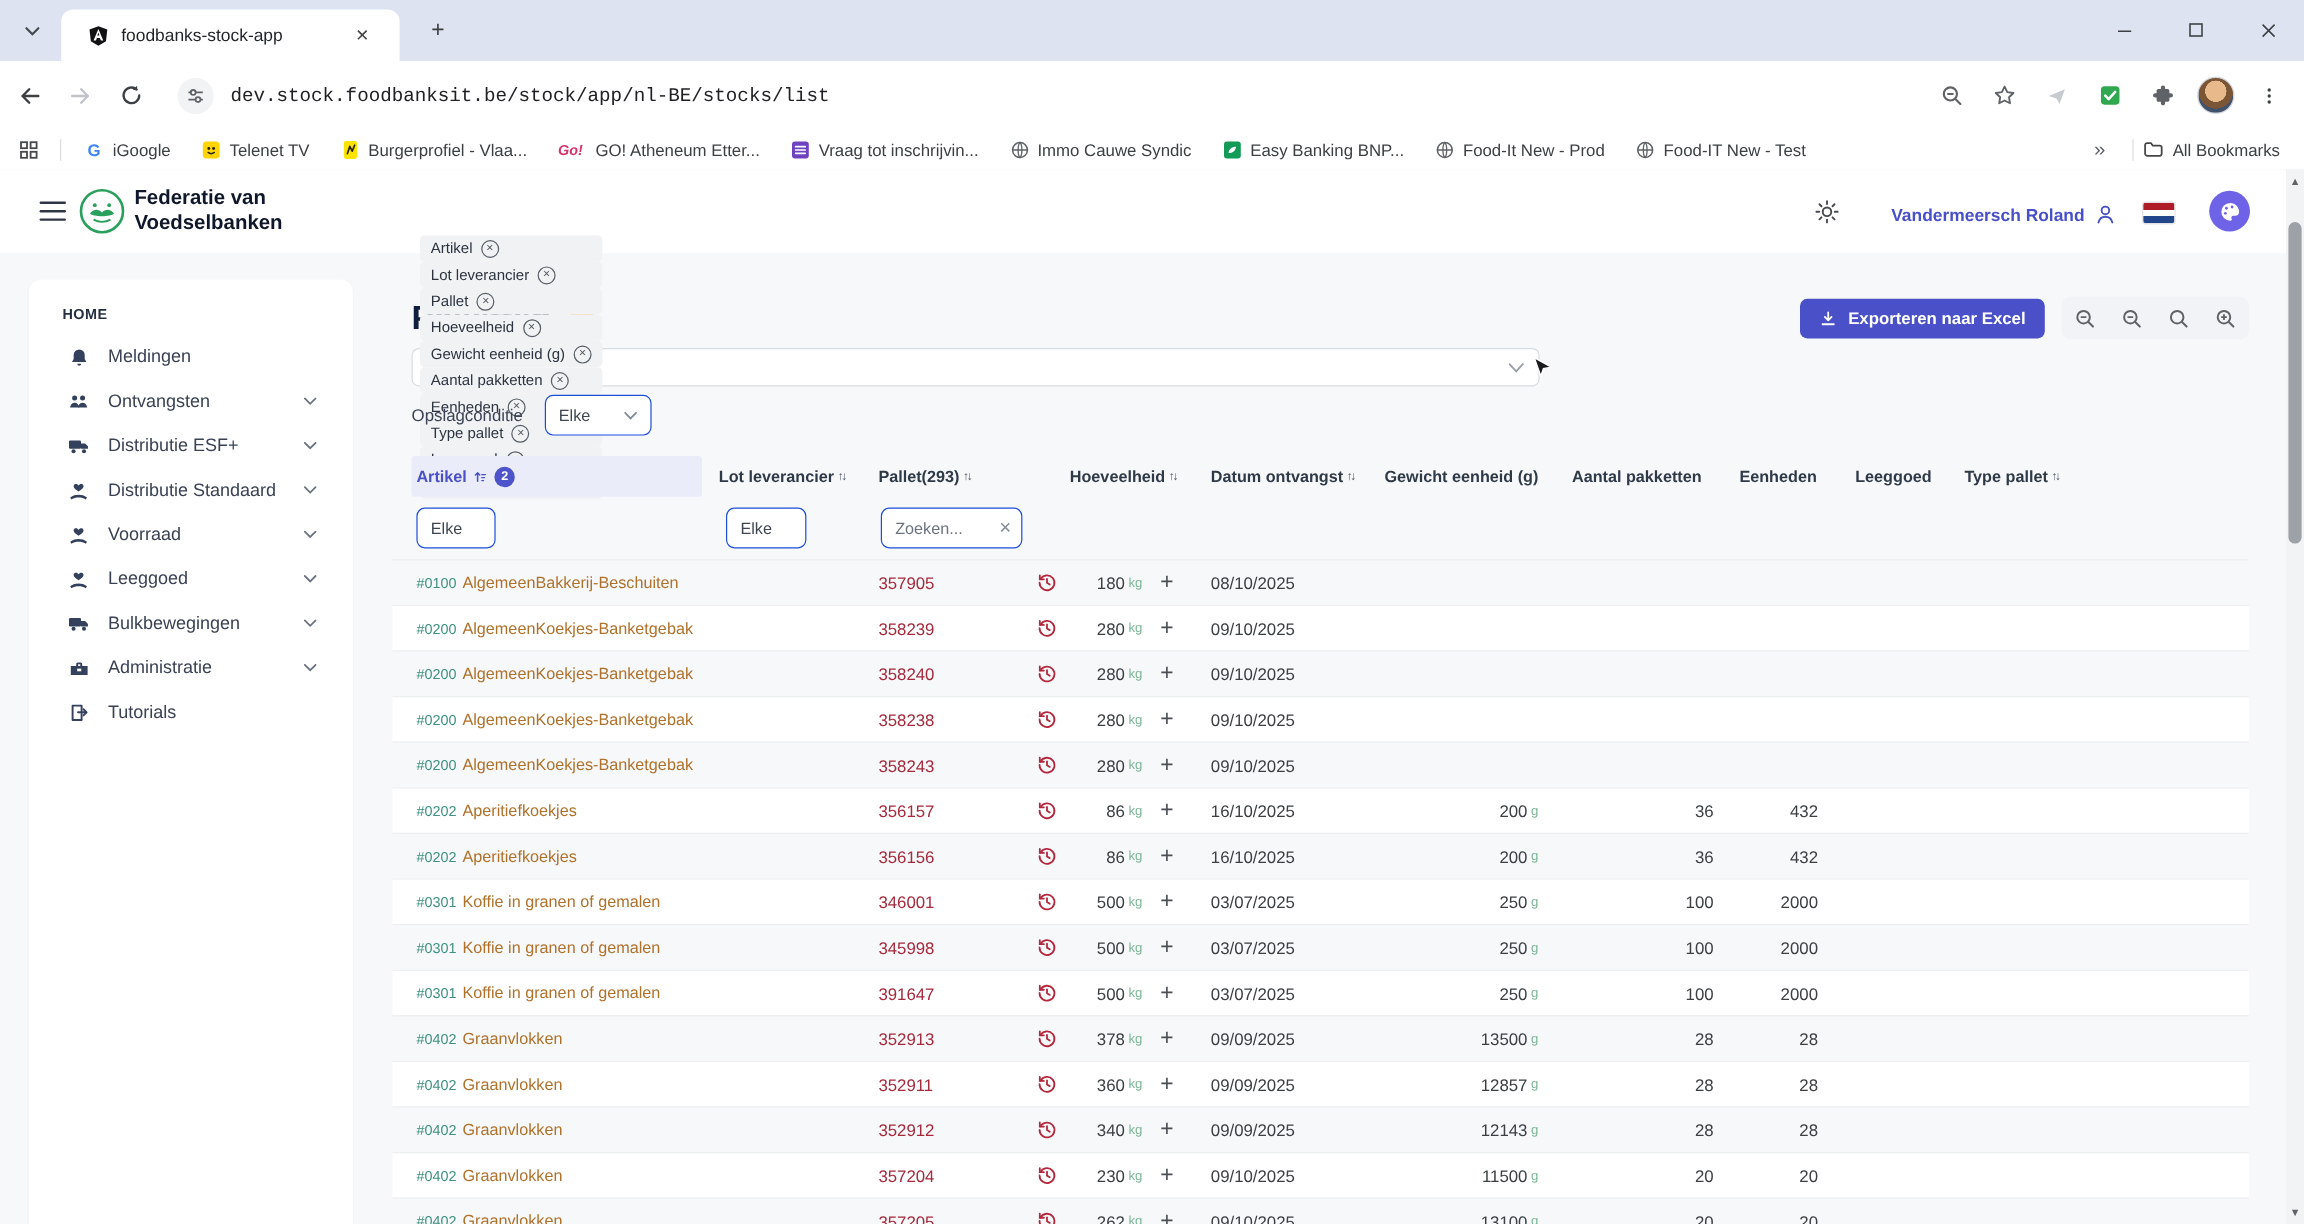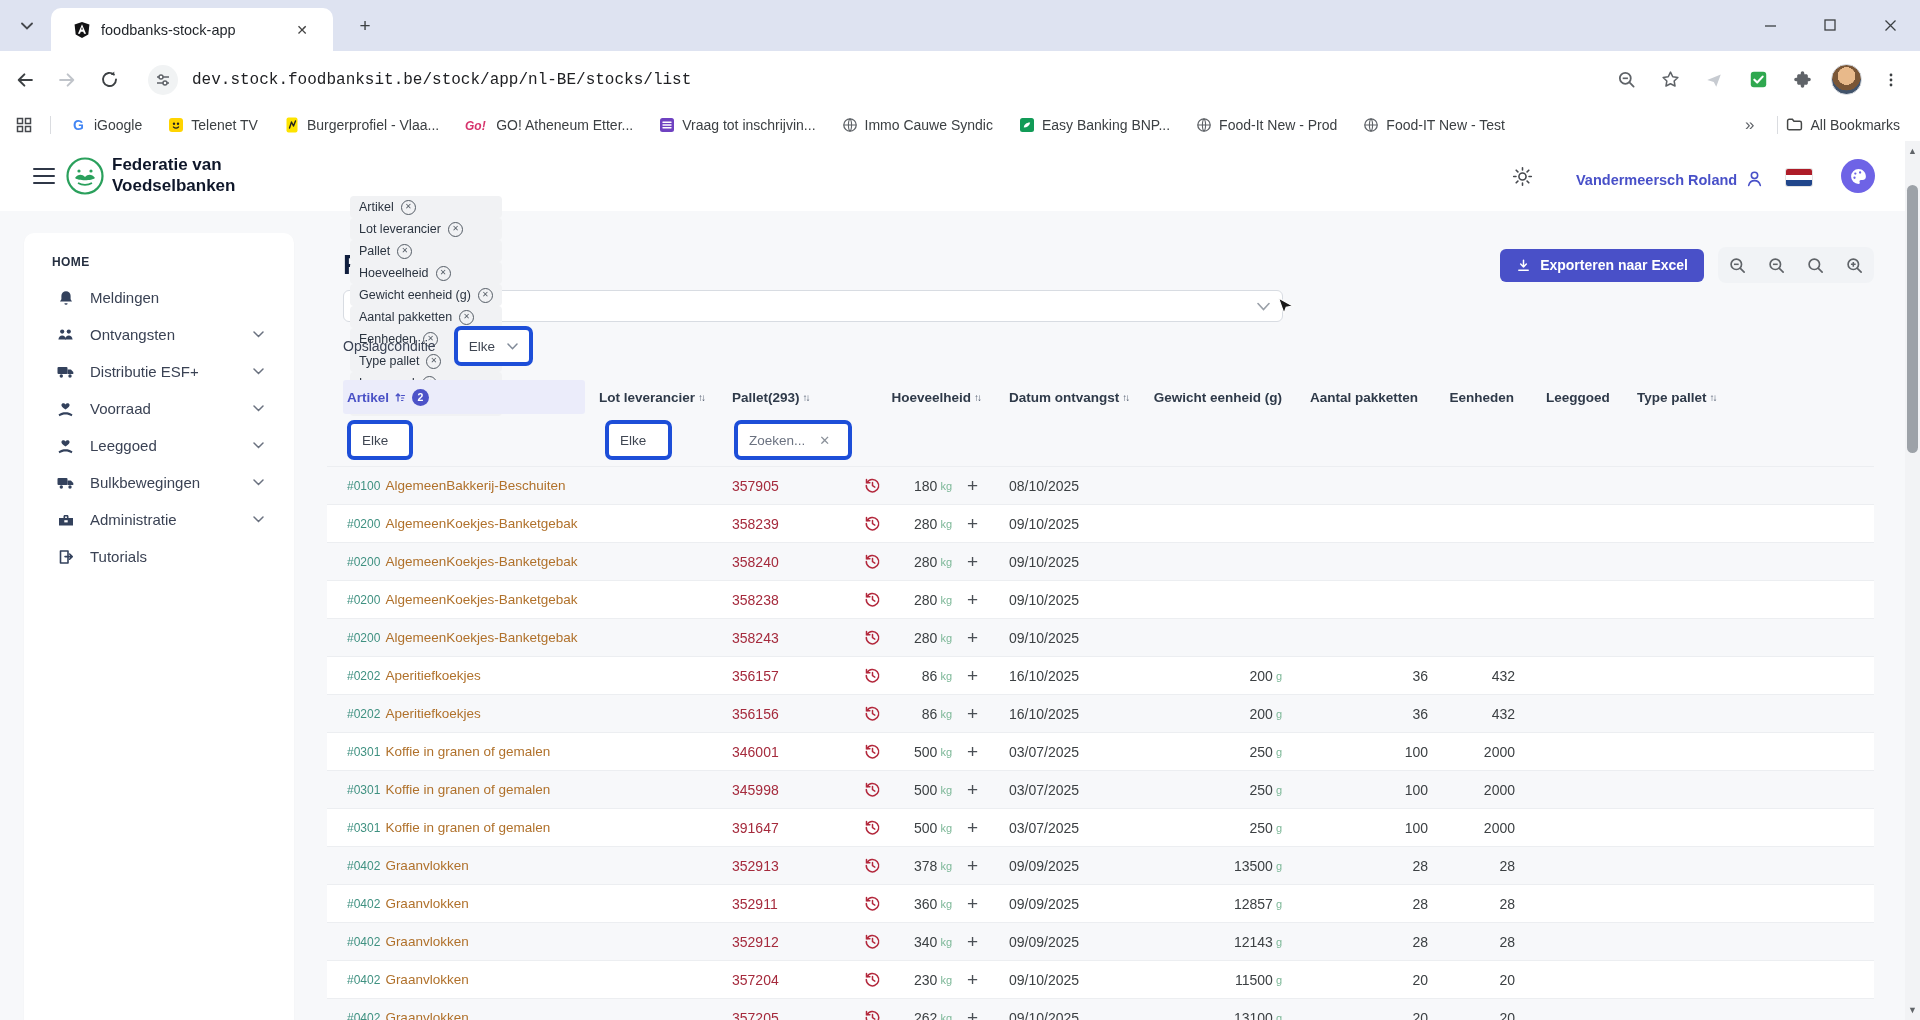--- a/index.html
+++ b/index.html
@@ -66,21 +66,21 @@
   .zoom-group{height:36px;background:#f1f3f6;border-radius:8px;display:flex;align-items:center;}
   .zg-btn{width:39px;height:36px;display:flex;align-items:center;justify-content:center;}
 
   .chips-row{margin-top:6px;margin-left:16px;width:940px;height:32px;border:1px solid #d8dce2;border-radius:6px;background:#fff;display:flex;align-items:center;padding:0 6px;box-sizing:border-box;}
   .chip{display:flex;align-items:center;gap:7px;background:#f1f2f4;border-radius:4px;height:22px;padding:0 9px;margin-right:8px;font-size:12.5px;color:#2b3440;white-space:nowrap;}
   .chip-x{width:13px;height:13px;border:1.2px solid #555d66;border-radius:50%;display:flex;align-items:center;justify-content:center;font-size:8px;color:#555d66;line-height:1;}
   .chips-caret{margin-left:auto;padding-right:6px;}
 
   .cond-row{margin-top:8px;margin-left:16px;height:32px;display:flex;align-items:center;gap:18px;}
   .cond-label{font-size:14px;color:#3a4254;}
-  .select{height:32px;border:4px solid #1d4ed8;border-radius:7px;background:#fff;display:flex;align-items:center;gap:12px;padding:16px 11px;font-size:13.5px;color:#3f4652;box-sizing:border-box;}
+  .select{height:32px;border:1px solid #1d4ed8;border-radius:7px;background:#fff;display:flex;align-items:center;gap:28px;padding:16px 11px;font-size:13.5px;color:#3f4652;box-sizing:border-box;}
 
   
   .table{margin-top:18px;}
   .grid{display:grid;grid-template-columns:258px 140px 130px 35px 65px 35px 145px 150px 145px 87px 95px 1fr;}
   .thead{height:34px;align-items:center;font-size:13.5px;font-weight:600;color:#2f3a49;}
   .hc{display:flex;align-items:center;}
   .h-artikel{grid-column:1;height:34px;background:#ebecfa;margin-left:16px;padding-left:4px;color:#4a51c6;border-radius:3px;gap:6px;}
   .sortbadge{width:17px;height:17px;border-radius:50%;background:#4d53c8;color:#fff;font-size:10.5px;display:flex;align-items:center;justify-content:center;font-weight:bold;}
   .sort{font-size:10px;color:#4a5568;letter-spacing:-2px;margin-left:3px;font-weight:normal;}
   .h-lot{grid-column:2;padding-left:14px;}
@@ -440,20 +440,36 @@
             </svg>
           </span>
     <span class="nav-label">Distributie ESF+</span>
     <span class="nav-chev">
             <svg width="11" height="7" viewBox="0 0 11 7">
               <path d="M1 1l4.5 4.5L10 1" stroke="#6b7280" stroke-width="1.5" fill="none" stroke-linecap="round"></path>
             </svg>
           </span>
   </div>
 
+  <div class="nav-item">
+    <span class="nav-ic">
+            <svg width="19" height="18" viewBox="0 0 19 18">
+              <g fill="#33415c">
+                <path d="M9.5 4.6c.9-1.7 3.3-1.8 4-.1.5 1.4-.7 2.8-4 5-3.3-2.2-4.5-3.6-4-5 .7-1.7 3.1-1.6 4 .1z"></path>
+                <path d="M2.5 14.5c2.2-1.7 4.4-2.3 7-2.3s4.8.6 7 2.3l-1 1.7c-2-1.2-3.8-1.7-6-1.7s-4 .5-6 1.7z"></path>
+              </g>
+            </svg>
+          </span>
+    <span class="nav-label">Distributie Standaard</span>
+    <span class="nav-chev">
+            <svg width="11" height="7" viewBox="0 0 11 7">
+              <path d="M1 1l4.5 4.5L10 1" stroke="#6b7280" stroke-width="1.5" fill="none" stroke-linecap="round"></path>
+            </svg>
+          </span>
+  </div>
 
   <div class="nav-item">
     <span class="nav-ic">
             <svg width="19" height="18" viewBox="0 0 19 18">
               <g fill="#33415c">
                 <path d="M9.5 4.6c.9-1.7 3.3-1.8 4-.1.5 1.4-.7 2.8-4 5-3.3-2.2-4.5-3.6-4-5 .7-1.7 3.1-1.6 4 .1z"></path>
                 <path d="M2.5 14.5c2.2-1.7 4.4-2.3 7-2.3s4.8.6 7 2.3l-1 1.7c-2-1.2-3.8-1.7-6-1.7s-4 .5-6 1.7z"></path>
               </g>
             </svg>
           </span>

